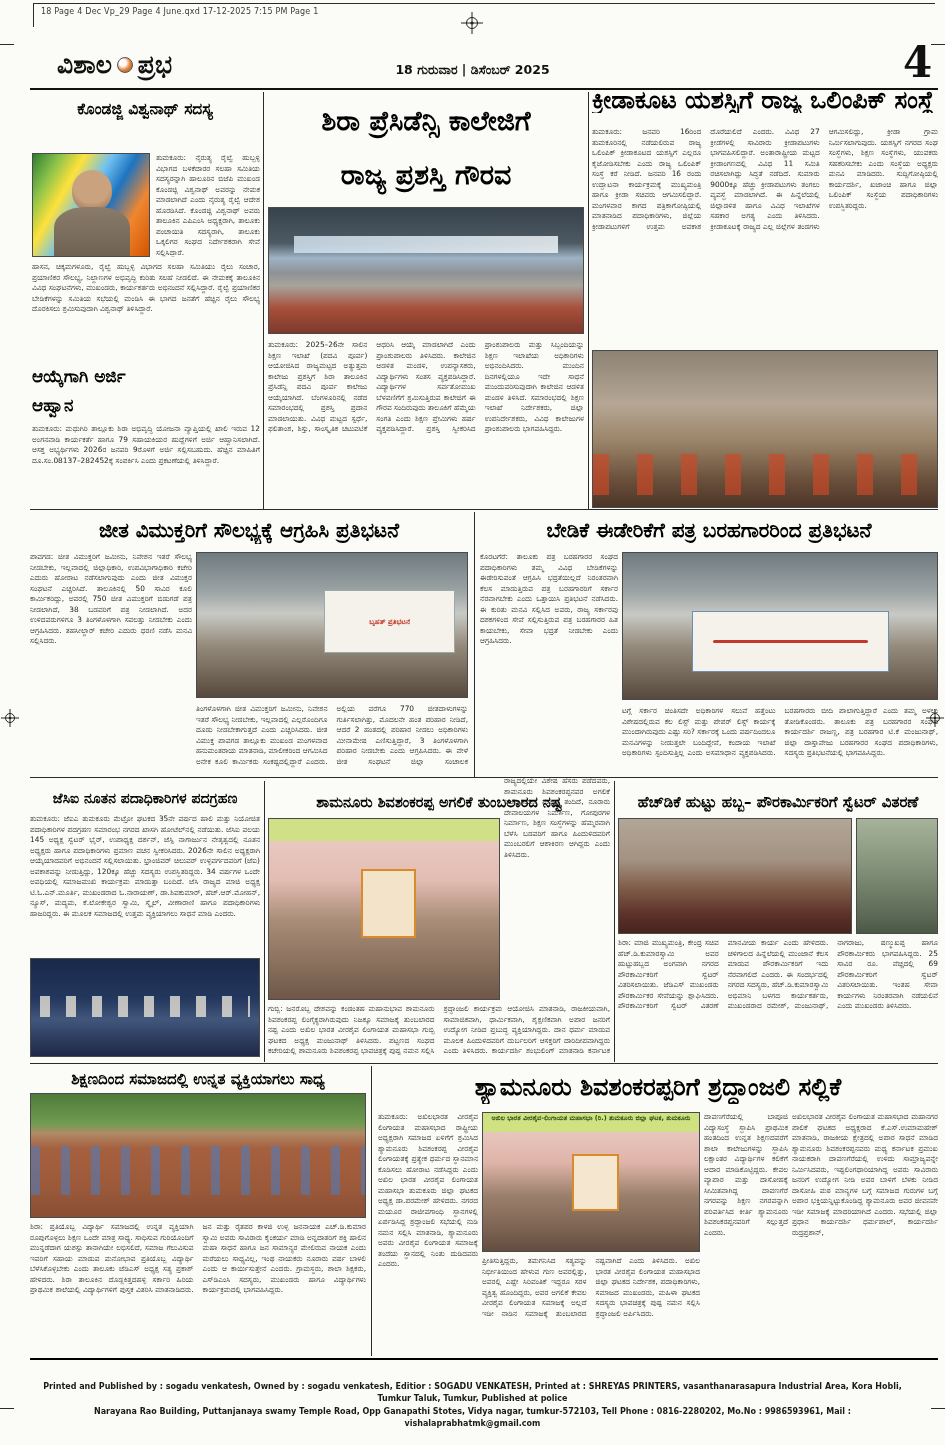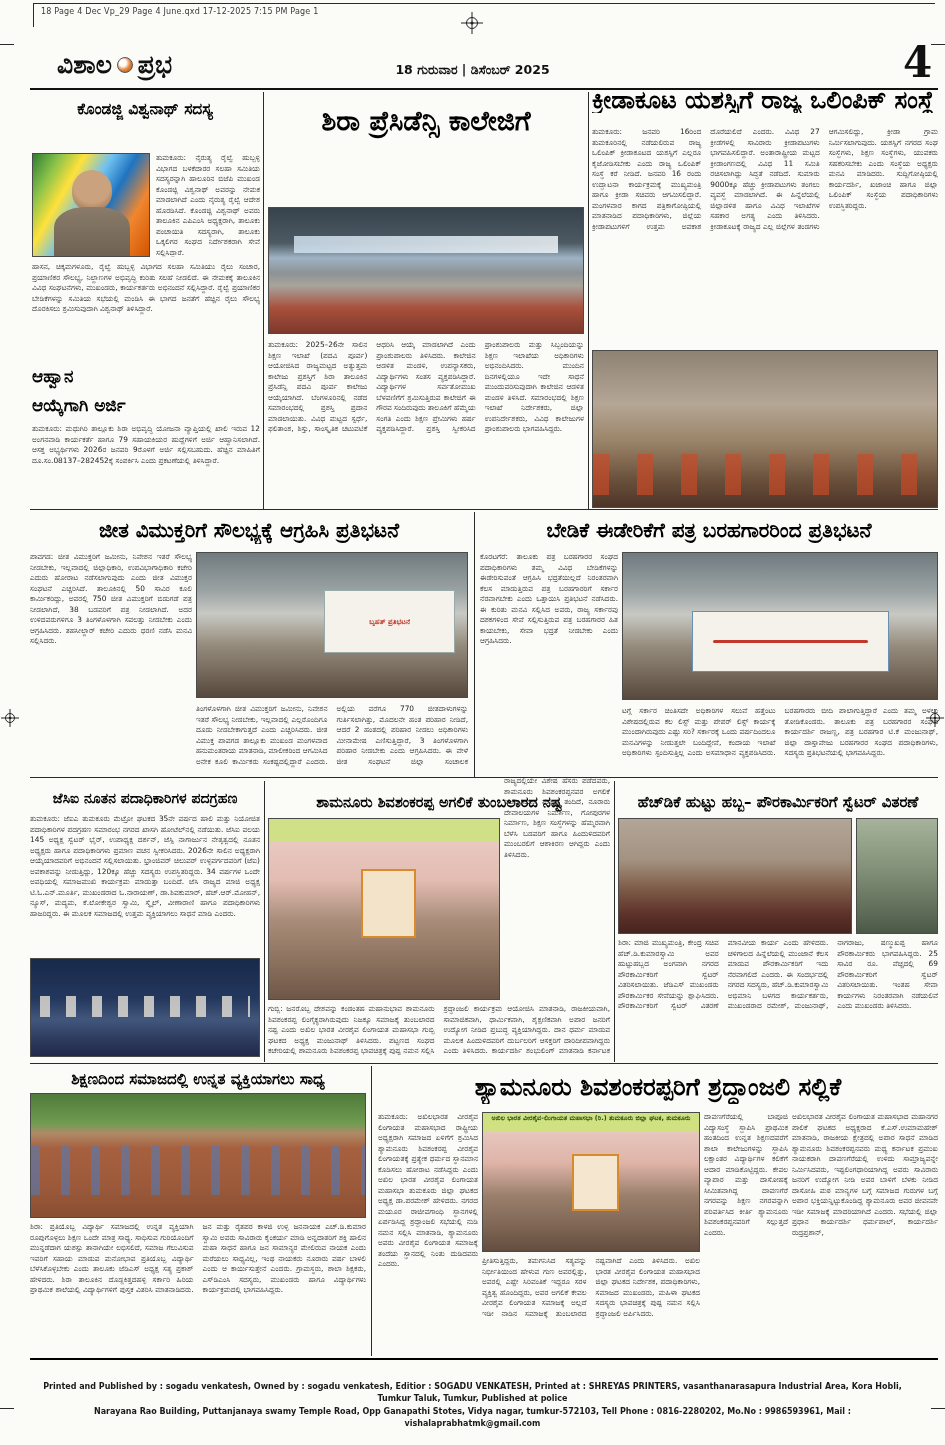--- a/index.html
+++ b/index.html
@@ -87,27 +87,28 @@
     <div class="hl-line">ಕೊಂಡಜ್ಜಿ ವಿಶ್ವನಾಥ್ ಸದಸ್ಯ</div>
   </div>
   <div class="photo ph-portrait" style="left:32px;top:153px;width:118px;height:104px;">
     <div class="head"></div>
       <div class="shirt"></div>
   </div>
   <div class="abs body-text" style="left:156px;top:153px;width:104px;height:104px;">ತುಮಕೂರು: ನೈರುತ್ಯ ರೈಲ್ವೆ ಹುಬ್ಬಳ್ಳಿ ವಿಭಾಗದ ಬಳಕೆದಾರರ ಸಲಹಾ ಸಮಿತಿಯ ಸದಸ್ಯರನ್ನಾಗಿ ಹಾಲೂರಿನ ಬಿಜೆಪಿ ಮುಖಂಡ ಕೊಂಡಜ್ಜಿ ವಿಶ್ವನಾಥ್ ಅವರನ್ನು ನೇಮಕ ಮಾಡಲಾಗಿದೆ ಎಂದು ನೈರುತ್ಯ ರೈಲ್ವೆ ಆದೇಶ ಹೊರಡಿಸಿದೆ. ಕೊಂಡಜ್ಜಿ ವಿಶ್ವನಾಥ್ ಅವರು ತಾಲೂಕಿನ ಎಪಿಎಂಸಿ ಅಧ್ಯಕ್ಷರಾಗಿ, ತಾಲೂಕು ಪಂಚಾಯಿತಿ ಸದಸ್ಯರಾಗಿ, ತಾಲೂಕು ಒಕ್ಕಲಿಗರ ಸಂಘದ ನಿರ್ದೇಶಕರಾಗಿ ಸೇವೆ ಸಲ್ಲಿಸಿದ್ದಾರೆ.</div>
   <div class="abs body-text" style="left:32px;top:262px;width:228px;height:96px;">ಹಾಸನ, ಚಿಕ್ಕಮಗಳೂರು, ರೈಲ್ವೆ ಹುಬ್ಬಳ್ಳಿ ವಿಭಾಗದ ಸಲಹಾ ಸಮಿತಿಯು ರೈಲು ಸಂಚಾರ, ಪ್ರಯಾಣಿಕರ ಸೌಲಭ್ಯ, ನಿಲ್ದಾಣಗಳ ಅಭಿವೃದ್ಧಿ ಕುರಿತು ಸಲಹೆ ನೀಡಲಿದೆ. ಈ ನೇಮಕಕ್ಕೆ ತಾಲೂಕಿನ ವಿವಿಧ ಸಂಘಟನೆಗಳು, ಮುಖಂಡರು, ಕಾರ್ಯಕರ್ತರು ಅಭಿನಂದನೆ ಸಲ್ಲಿಸಿದ್ದಾರೆ. ರೈಲ್ವೆ ಪ್ರಯಾಣಿಕರ ಬೇಡಿಕೆಗಳನ್ನು ಸಮಿತಿಯ ಸಭೆಯಲ್ಲಿ ಮಂಡಿಸಿ ಈ ಭಾಗದ ಜನತೆಗೆ ಹೆಚ್ಚಿನ ರೈಲು ಸೌಲಭ್ಯ ದೊರಕಿಸಲು ಶ್ರಮಿಸುವುದಾಗಿ ವಿಶ್ವನಾಥ್ ತಿಳಿಸಿದ್ದಾರೆ.</div>
 
   <div class="abs subhead" style="left:32px;top:362px;width:228px;height:58px;font-size:17px;line-height:29px;">
+    <div class="hl-line">ಆಯ್ಕೆಗಾಗಿ ಅರ್ಜಿ</div>
     <div class="hl-line">ಆಹ್ವಾನ</div>
-    <div class="hl-line">ಆಯ್ಕೆಗಾಗಿ ಅರ್ಜಿ</div>
   </div>
   <div class="abs body-text" style="left:32px;top:424px;width:228px;height:82px;">ತುಮಕೂರು: ಮಧುಗಿರಿ ತಾಲ್ಲೂಕು ಶಿರಾ ಅಭಿವೃದ್ಧಿ ಯೋಜನಾ ವ್ಯಾಪ್ತಿಯಲ್ಲಿ ಖಾಲಿ ಇರುವ 12 ಅಂಗನವಾಡಿ ಕಾರ್ಯಕರ್ತೆ ಹಾಗೂ 79 ಸಹಾಯಕಿಯರ ಹುದ್ದೆಗಳಿಗೆ ಅರ್ಜಿ ಆಹ್ವಾನಿಸಲಾಗಿದೆ. ಆಸಕ್ತ ಅಭ್ಯರ್ಥಿಗಳು 2026ರ ಜನವರಿ 9ರೊಳಗೆ ಅರ್ಜಿ ಸಲ್ಲಿಸಬಹುದು. ಹೆಚ್ಚಿನ ಮಾಹಿತಿಗೆ ದೂ.ಸಂ.08137–282452ಕ್ಕೆ ಸಂಪರ್ಕಿಸಿ ಎಂದು ಪ್ರಕಟಣೆಯಲ್ಲಿ ತಿಳಿಸಿದ್ದಾರೆ.</div>
 
   <div class="abs headline" style="left:268px;top:94px;width:316px;height:108px;font-size:27px;line-height:54px;">
     <div class="hl-line">ಶಿರಾ ಪ್ರೆಸಿಡೆನ್ಸಿ ಕಾಲೇಜಿಗೆ</div>
+    <div class="hl-line">ರಾಜ್ಯ ಪ್ರಶಸ್ತಿ ಗೌರವ</div>
   </div>
   <div class="photo ph-stage" style="left:268px;top:207px;width:316px;height:127px;">
     <div class="banner"></div>
   </div>
   <div class="abs body-text cols-3" style="left:268px;top:340px;width:316px;height:166px;">ತುಮಕೂರು: 2025–26ನೇ ಸಾಲಿನ ಶಿಕ್ಷಣ ಇಲಾಖೆ (ಪದವಿ ಪೂರ್ವ) ಆಯೋಜಿಸಿದ ರಾಜ್ಯಮಟ್ಟದ ಅತ್ಯುತ್ತಮ ಕಾಲೇಜು ಪ್ರಶಸ್ತಿಗೆ ಶಿರಾ ತಾಲೂಕಿನ ಪ್ರೆಸಿಡೆನ್ಸಿ ಪದವಿ ಪೂರ್ವ ಕಾಲೇಜು ಆಯ್ಕೆಯಾಗಿದೆ. ಬೆಂಗಳೂರಿನಲ್ಲಿ ನಡೆದ ಸಮಾರಂಭದಲ್ಲಿ ಪ್ರಶಸ್ತಿ ಪ್ರದಾನ ಮಾಡಲಾಯಿತು. ವಿವಿಧ ಮಟ್ಟದ ಸ್ಪರ್ಧೆ, ಫಲಿತಾಂಶ, ಶಿಸ್ತು, ಸಾಂಸ್ಕೃತಿಕ ಚಟುವಟಿಕೆ ಆಧರಿಸಿ ಆಯ್ಕೆ ಮಾಡಲಾಗಿದೆ ಎಂದು ಪ್ರಾಂಶುಪಾಲರು ತಿಳಿಸಿದರು. ಕಾಲೇಜಿನ ಆಡಳಿತ ಮಂಡಳಿ, ಉಪನ್ಯಾಸಕರು, ವಿದ್ಯಾರ್ಥಿಗಳು ಸಂತಸ ವ್ಯಕ್ತಪಡಿಸಿದ್ದಾರೆ. ವಿದ್ಯಾರ್ಥಿಗಳ ಸರ್ವತೋಮುಖ ಬೆಳವಣಿಗೆಗೆ ಶ್ರಮಿಸುತ್ತಿರುವ ಕಾಲೇಜಿಗೆ ಈ ಗೌರವ ಸಂದಿರುವುದು ತಾಲೂಕಿಗೆ ಹೆಮ್ಮೆಯ ಸಂಗತಿ ಎಂದು ಶಿಕ್ಷಣ ಪ್ರೇಮಿಗಳು ಹರ್ಷ ವ್ಯಕ್ತಪಡಿಸಿದ್ದಾರೆ. ಪ್ರಶಸ್ತಿ ಸ್ವೀಕರಿಸಿದ ಪ್ರಾಂಶುಪಾಲರು ಮತ್ತು ಸಿಬ್ಬಂದಿಯನ್ನು ಶಿಕ್ಷಣ ಇಲಾಖೆಯ ಅಧಿಕಾರಿಗಳು ಅಭಿನಂದಿಸಿದರು. ಮುಂದಿನ ದಿನಗಳಲ್ಲಿಯೂ ಇದೇ ಸಾಧನೆ ಮುಂದುವರಿಸುವುದಾಗಿ ಕಾಲೇಜಿನ ಆಡಳಿತ ಮಂಡಳಿ ತಿಳಿಸಿದೆ. ಸಮಾರಂಭದಲ್ಲಿ ಶಿಕ್ಷಣ ಇಲಾಖೆ ನಿರ್ದೇಶಕರು, ಜಿಲ್ಲಾ ಉಪನಿರ್ದೇಶಕರು, ವಿವಿಧ ಕಾಲೇಜುಗಳ ಪ್ರಾಂಶುಪಾಲರು ಭಾಗವಹಿಸಿದ್ದರು.</div>
 
   <div class="abs headline hl-line" style="left:592px;top:88px;width:346px;height:25px;font-size:24px;line-height:25px;">ಕ್ರೀಡಾಕೂಟ ಯಶಸ್ಸಿಗೆ ರಾಜ್ಯ ಒಲಿಂಪಿಕ್ ಸಂಸ್ಥೆ ಕರೆ</div>
   <div class="abs body-text cols-3" style="left:592px;top:127px;width:346px;height:218px;">ತುಮಕೂರು: ಜನವರಿ 16ರಿಂದ ತುಮಕೂರಿನಲ್ಲಿ ನಡೆಯಲಿರುವ ರಾಜ್ಯ ಒಲಿಂಪಿಕ್ ಕ್ರೀಡಾಕೂಟದ ಯಶಸ್ಸಿಗೆ ಎಲ್ಲರೂ ಕೈಜೋಡಿಸಬೇಕು ಎಂದು ರಾಜ್ಯ ಒಲಿಂಪಿಕ್ ಸಂಸ್ಥೆ ಕರೆ ನೀಡಿದೆ. ಜನವರಿ 16 ರಂದು ಉದ್ಘಾಟನಾ ಕಾರ್ಯಕ್ರಮಕ್ಕೆ ಮುಖ್ಯಮಂತ್ರಿ ಹಾಗೂ ಕ್ರೀಡಾ ಸಚಿವರು ಆಗಮಿಸಲಿದ್ದಾರೆ. ಮಂಗಳವಾರ ಕಾಗದ ಪತ್ರಿಕಾಗೋಷ್ಠಿಯಲ್ಲಿ ಮಾತನಾಡಿದ ಪದಾಧಿಕಾರಿಗಳು, ಜಿಲ್ಲೆಯ ಕ್ರೀಡಾಪಟುಗಳಿಗೆ ಉತ್ತಮ ಅವಕಾಶ ದೊರೆಯಲಿದೆ ಎಂದರು. ವಿವಿಧ 27 ಕ್ರೀಡೆಗಳಲ್ಲಿ ಸಾವಿರಾರು ಕ್ರೀಡಾಪಟುಗಳು ಭಾಗವಹಿಸಲಿದ್ದಾರೆ. ಅಂತಾರಾಷ್ಟ್ರೀಯ ಮಟ್ಟದ ಕ್ರೀಡಾಂಗಣದಲ್ಲಿ ವಿವಿಧ 11 ಸಮಿತಿ ರಚಿಸಲಾಗಿದ್ದು ಸಿದ್ಧತೆ ನಡೆದಿದೆ. ಸುಮಾರು 9000ಕ್ಕೂ ಹೆಚ್ಚು ಕ್ರೀಡಾಪಟುಗಳು ತಂಗಲು ವ್ಯವಸ್ಥೆ ಮಾಡಲಾಗಿದೆ. ಈ ಹಿನ್ನೆಲೆಯಲ್ಲಿ ಜಿಲ್ಲಾಡಳಿತ ಹಾಗೂ ವಿವಿಧ ಇಲಾಖೆಗಳ ಸಹಕಾರ ಅಗತ್ಯ ಎಂದು ತಿಳಿಸಿದರು. ಕ್ರೀಡಾಕೂಟಕ್ಕೆ ರಾಜ್ಯದ ಎಲ್ಲ ಜಿಲ್ಲೆಗಳ ತಂಡಗಳು ಆಗಮಿಸಲಿದ್ದು, ಕ್ರೀಡಾ ಗ್ರಾಮ ನಿರ್ಮಿಸಲಾಗುವುದು. ಯಶಸ್ಸಿಗೆ ನಗರದ ಸಂಘ ಸಂಸ್ಥೆಗಳು, ಶಿಕ್ಷಣ ಸಂಸ್ಥೆಗಳು, ಯುವಕರು ಸಹಕರಿಸಬೇಕು ಎಂದು ಸಂಸ್ಥೆಯ ಅಧ್ಯಕ್ಷರು ಮನವಿ ಮಾಡಿದರು. ಸುದ್ದಿಗೋಷ್ಠಿಯಲ್ಲಿ ಕಾರ್ಯದರ್ಶಿ, ಖಜಾಂಚಿ ಹಾಗೂ ಜಿಲ್ಲಾ ಒಲಿಂಪಿಕ್ ಸಂಸ್ಥೆಯ ಪದಾಧಿಕಾರಿಗಳು ಉಪಸ್ಥಿತರಿದ್ದರು.</div>
   <div class="photo ph-meeting" style="left:592px;top:350px;width:346px;height:158px;">
     <div class="chairs"></div>

